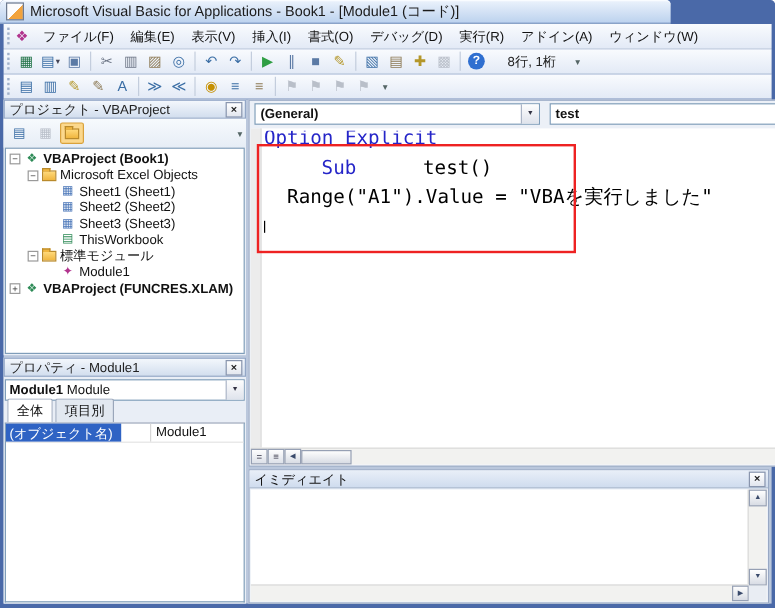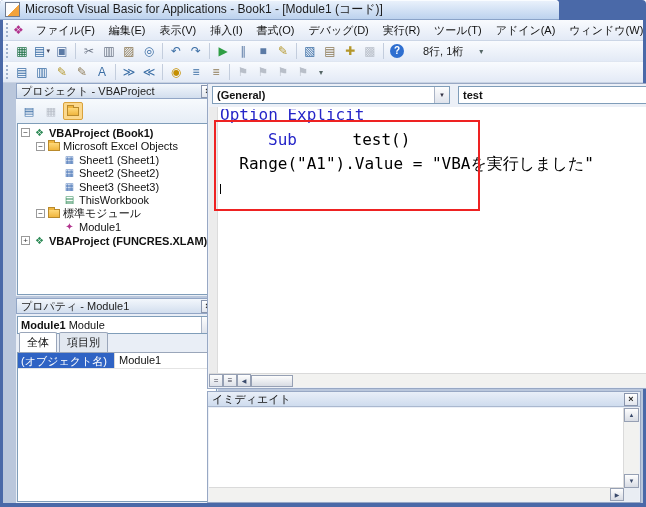--- a/index.html
+++ b/index.html
@@ -27,21 +27,21 @@
   .tb-btn{width:18px;height:18px;display:inline-flex;align-items:center;justify-content:center;margin:0 1px;flex:none;}
   .tb-glyph{font-size:12px;line-height:1;}
   .tb-btn.disabled .tb-glyph{color:#b9bfc9 !important;}
   .tb-btn.round .tb-glyph{background:#2f6fd0;color:#fff;border-radius:50%;width:14px;height:14px;line-height:14px;text-align:center;font-size:10px;font-weight:bold;}
   .tb-dd{font-size:7px;margin-left:1px;color:#445;}
   .tb-sep{width:1px;height:16px;background:#c3cddd;margin:0 3px;flex:none;}
   .tb-status{margin-left:6px;padding:0 10px;color:#222;white-space:nowrap;}
   .tb-overflow{margin-left:6px;font-size:8px;color:#566;}
   
   .workspace{position:absolute;left:3px;top:83px;width:640px;height:420px;background:#bac7dc;}
-  .left-col{position:absolute;left:13px;top:0;width:202px;height:312px;}
+  .left-col{position:absolute;left:0;top:0;width:202px;height:312px;}
   .panel-hd{height:16px;background:linear-gradient(#f3f7fc,#d2deee);border:1px solid #92a6c6;box-sizing:border-box;
     display:flex;align-items:center;padding:0 2px 0 4px;color:#222;}
   .close{margin-left:auto;width:14px;height:13px;background:linear-gradient(#ffffff,#e2e6ee);border:1px solid #8995ad;
     box-sizing:border-box;text-align:center;line-height:10px;font-size:9px;font-weight:bold;color:#222;flex:none;}
   .project-panel{position:absolute;left:0;top:0;width:202px;height:213px;display:flex;flex-direction:column;background:#e9eef6;}
   .ptb-row{height:22px;display:flex;align-items:center;padding:1px 3px;gap:2px;background:linear-gradient(#f7fafd,#e6edf6);}
   .ptb{width:20px;height:18px;display:flex;align-items:center;justify-content:center;box-sizing:border-box;flex:none;}
   .ptb.active{background:#fbd88d;border:1px solid #d9a23c;border-radius:2px;}
   .ptb.disabled .ptb-glyph{color:#b8bec8 !important;}
   .ptb-glyph{font-size:11px;line-height:1;}
@@ -58,21 +58,21 @@
   .bold{font-weight:bold;}
   .properties-panel{position:absolute;left:0;top:215px;width:202px;height:205px;display:flex;flex-direction:column;background:#e9eef6;}
   .obj-combo{height:18px;margin:2px 1px 1px;background:#fff;border:1px solid #7f9db9;display:flex;align-items:center;box-sizing:border-box;}
   .obj-combo .txt{padding:0 3px;flex:1;white-space:nowrap;overflow:hidden;}
   .combo-btn{width:15px;height:100%;background:linear-gradient(#fdfdfd,#dfe3ec);border-left:1px solid #aab4c6;
     display:flex;align-items:center;justify-content:center;font-size:6px;color:#334;box-sizing:border-box;flex:none;}
   .tabs{height:17px;display:flex;align-items:flex-end;padding-left:3px;gap:2px;}
   .tab{padding:2px 7px;border:1px solid #9aa6ba;border-bottom:none;background:#e2e8f0;border-radius:2px 2px 0 0;}
   .tab.active{background:#fff;}
   .prop-grid{flex:1;margin:0 1px 1px;background:#fff;border:1px solid #7f9db9;border-top:1px solid #9aa6ba;}
-  .prop-row{display:flex;height:15px;border-bottom:1px solid #e4e4e4;align-items:stretch;}
+  .prop-row{display:flex;height:15px;border-bottom:1px solid #e4e4e4;align-items:stretch;gap:24px;}
   .prop-name{width:96px;padding:1px 3px;box-sizing:border-box;white-space:nowrap;overflow:hidden;}
   .prop-name.sel{background:#2f63c4;color:#fff;}
   .prop-val{flex:1;padding:1px 4px;border-left:1px solid #d7d7d7;}
   
   .right-col{position:absolute;left:204px;top:0;width:434px;height:420px;}
   .code-window{position:absolute;left:0;top:0;width:494px;height:306px;background:#ecf0f7;border:1px solid #98a8c4;box-sizing:border-box;}
   .combo-strip{position:absolute;left:0;top:0;right:0;height:23px;display:flex;gap:8px;padding:2px 4px;box-sizing:border-box;}
   .combo{flex:1;height:18px;background:#fff;border:1px solid #7f9db9;display:flex;align-items:center;box-sizing:border-box;}
   .combo .txt{flex:1;padding:0 4px;font-weight:bold;white-space:nowrap;}
   .code-body{position:absolute;left:1px;top:23px;right:1px;bottom:1px;background:#fff;}
@@ -115,21 +115,20 @@
     <span class="grip"></span>
     <span class="mini-logo">❖</span>
     <span class="menu-items">
         <span class="menu-item">ファイル(F)</span>
         <span class="menu-item">編集(E)</span>
         <span class="menu-item">表示(V)</span>
         <span class="menu-item">挿入(I)</span>
         <span class="menu-item">書式(O)</span>
         <span class="menu-item">デバッグ(D)</span>
         <span class="menu-item">実行(R)</span>
-        <span class="menu-item">ツール(T)</span>
         <span class="menu-item">アドイン(A)</span>
         <span class="menu-item">ウィンドウ(W)</span>
       </span>
 
   </div>
 
   <div class="toolbar" id="tb1">
     <span class="grip"></span>
     <span class="tb-items">
         <span class="tb-btn">

